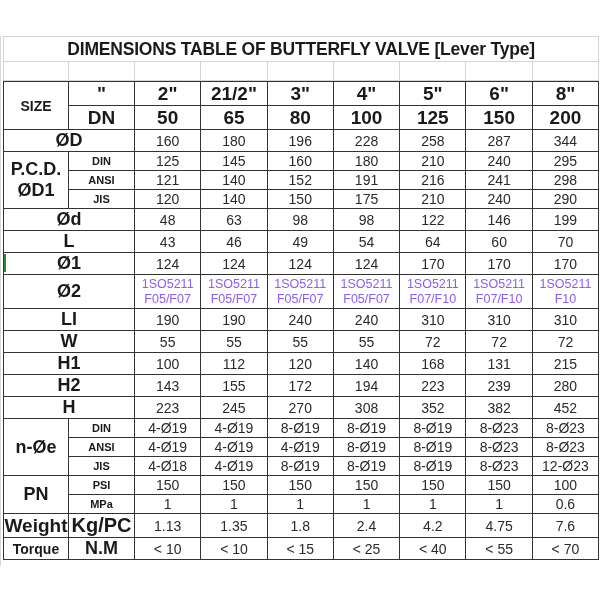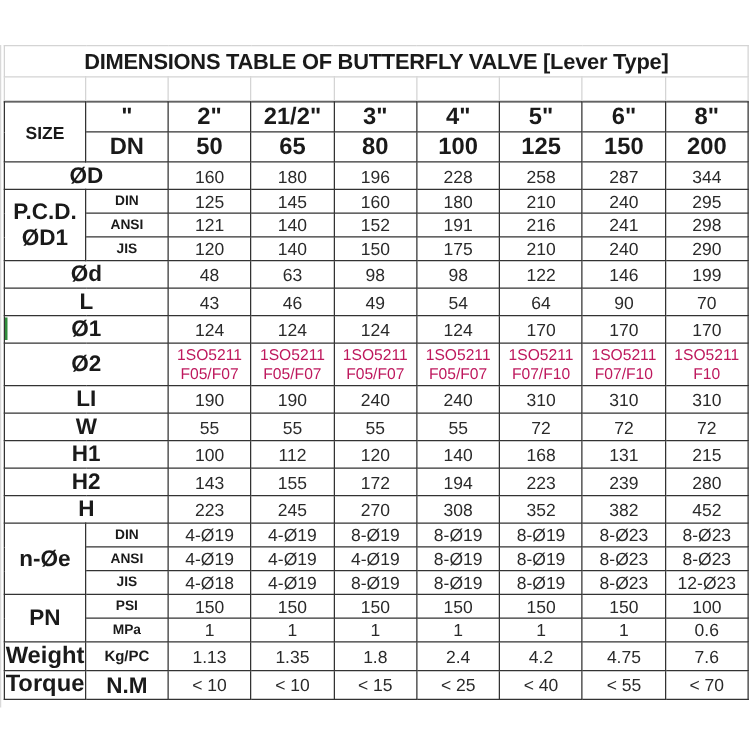--- a/index.html
+++ b/index.html
@@ -12,21 +12,21 @@
   .blank-row td { height:18px; border:1px solid #d4d4d4; border-top:none; }
   .grid td { border:1px solid #333; }
   .hdr td { height:23px; font-weight:bold; font-size:19px; }
   .lbl { font-weight:bold; font-size:18px; }
   .sub { font-weight:bold; font-size:11px; }
   .val { font-size:14px; color:#2a2a2a; }
   .r19 td { height:18px; }
   .r22 td { height:21px; }
   .r23 td { height:22px; }
   .r33 td { height:33px;text-align:center; }
-  .iso { font-size:12.5px; line-height:15px; white-space:normal; color:#be185d; }
+  .iso { font-size:12.5px; line-height:15px; white-space:normal; color:#8b5cf6; }
   .green-mark { position:absolute; left:4px; top:254px; width:2px; height:18px; background:#2e8b3a; }
   .gridline-left { position:absolute; left:0; top:36px; width:1px; height:530px; background:#d9d9d9; }
 </style>
 </head>
 <body>
 
 <div class="gridline-left"></div>
 <div class="green-mark"></div>
 
 <div class="sheet">
@@ -153,21 +153,21 @@
     <td class="val">199</td>
   </tr>
 
   <tr class="r22">
     <td colspan="2" class="lbl">L</td>
     <td class="val">43</td>
     <td class="val">46</td>
     <td class="val">49</td>
     <td class="val">54</td>
     <td class="val">64</td>
-    <td class="val">90</td>
+    <td class="val">60</td>
     <td class="val">70</td>
   </tr>
 
   <tr class="r22">
     <td colspan="2" class="lbl">Ø1</td>
     <td class="val">124</td>
     <td class="val">124</td>
     <td class="val">124</td>
     <td class="val">124</td>
     <td class="val">170</td>
@@ -311,32 +311,32 @@
     <td class="val">1</td>
     <td class="val">1</td>
     <td class="val">1</td>
     <td class="val">1</td>
     <td class="val">1</td>
     <td class="val">0.6</td>
   </tr>
 
   <tr class="r23">
     <td class="lbl" style="font-size:19px">Weight</td>
-    <td class="sub" style="font-size:12px">Kg/PC</td>
+    <td class="sub" style="font-size:20px">Kg/PC</td>
     <td class="val">1.13</td>
     <td class="val">1.35</td>
     <td class="val">1.8</td>
     <td class="val">2.4</td>
     <td class="val">4.2</td>
     <td class="val">4.75</td>
     <td class="val">7.6</td>
   </tr>
 
   <tr class="r22">
-    <td class="lbl" style="font-size:19px">Torque</td>
+    <td class="lbl" style="font-size:14px">Torque</td>
     <td class="sub" style="font-size:18px">N.M</td>
     <td class="val">&lt; 10</td>
     <td class="val">&lt; 10</td>
     <td class="val">&lt; 15</td>
     <td class="val">&lt; 25</td>
     <td class="val">&lt; 40</td>
     <td class="val">&lt; 55</td>
     <td class="val">&lt; 70</td>
   </tr>
 </tbody>

